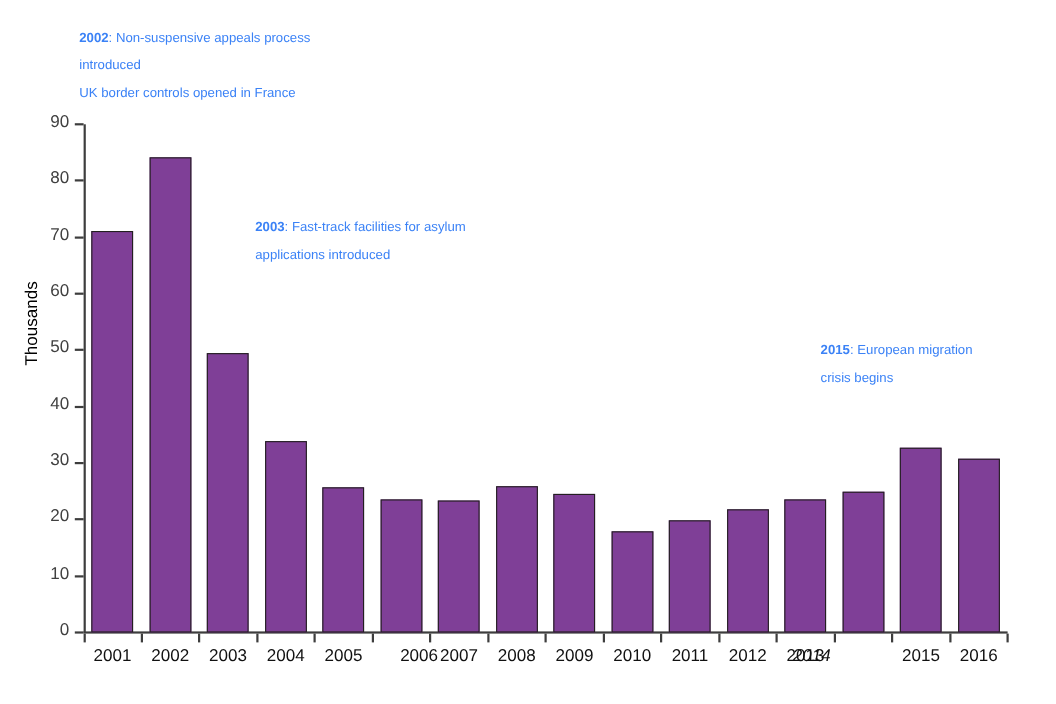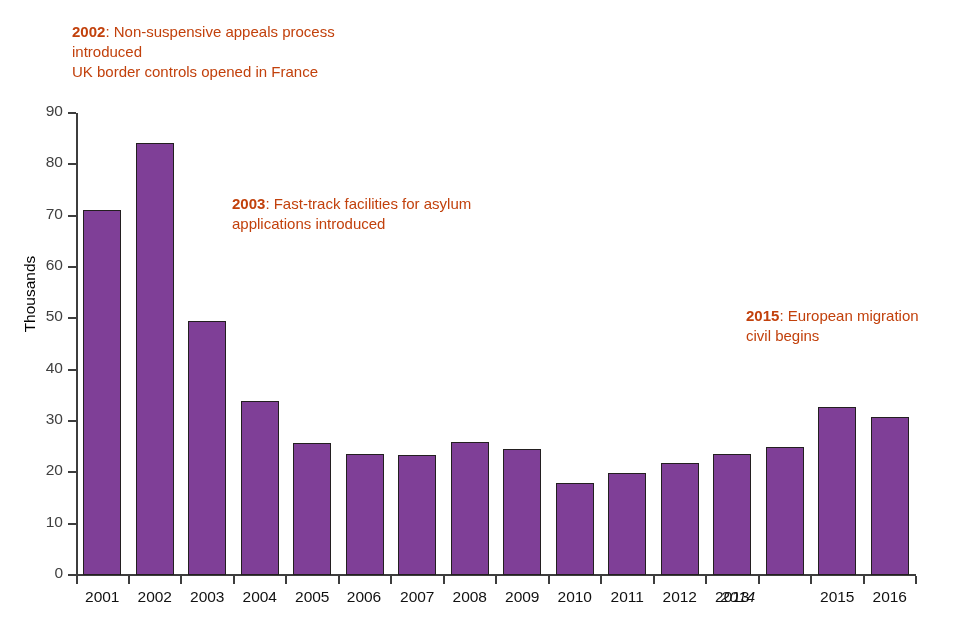--- a/index.html
+++ b/index.html
@@ -20,23 +20,23 @@
     position: absolute;
     left: 0;
     top: 0;
     width: 960px;
     height: 640px;
   }
 
   
   .annotation {
     position: absolute;
-    font-size: 15px;
-    line-height: 20px;
-    color: #c2410c;
+    font-size: 12px;
+    line-height: 25px;
+    color: #3b82f6;
     white-space: pre-line;
     letter-spacing: 0px;
   }
   .annotation .yr {
     font-weight: bold;
   }
 
   #anno-2002 { left: 72px;  top: 22px;  width: 360px; }
   #anno-2003 { left: 186px; top: 194px; width: 310px; margin-left: 46px; }
   #anno-2004 { left: 242px; top: 260px; width: 250px; }
@@ -142,21 +142,21 @@
   <div class="annotation" id="anno-2002"><span class="yr">2002</span><span>: Non-suspensive appeals process
 introduced
 UK border controls opened in France</span></div>
 
   <div class="annotation" id="anno-2003"><span class="yr">2003</span><span>: Fast-track facilities for asylum
 applications introduced</span></div>
 
 
 
   <div class="annotation" id="anno-2015"><span class="yr">2015</span><span>: European migration
-civil begins</span></div>
+crisis begins</span></div>
 
   <div id="plot">
     <div id="axis-y-line"></div>
     <div id="axis-x-line"></div>
     <div id="yticks">
         <div class="ytick-wrap" style="top: 462px;">
           <div class="ytick" style="top: -1px;"></div>
           <div class="ytick-label">0</div>
         </div>
         <div class="ytick-wrap" style="top: 410.667px;">
@@ -234,21 +234,21 @@
         <div class="xtick" style="left: 0px;"></div>
       </div>
   </div>
 
   <div id="xlabels">
       <div class="xlabel" style="left: 102.25px;">2001</div>
       <div class="xlabel" style="left: 154.75px;">2002</div>
       <div class="xlabel" style="left: 207.25px;">2003</div>
       <div class="xlabel" style="left: 259.75px;">2004</div>
       <div class="xlabel" style="left: 312.25px; text-align: right;">2005</div>
-      <div class="xlabel" style="left: 364px;">2006</div>
+      <div class="xlabel" style="left: 381px;">2006</div>
       <div class="xlabel" style="left: 417.25px;">2007</div>
       <div class="xlabel" style="left: 469.75px;">2008</div>
       <div class="xlabel" style="left: 522.25px;">2009</div>
       <div class="xlabel" style="left: 574.75px;">2010</div>
       <div class="xlabel" style="left: 627.25px;">2011</div>
       <div class="xlabel" style="left: 679.75px;">2012</div>
       <div class="xlabel" style="left: 732.25px;">2013</div>
       <div class="xlabel" style="left: 738px; font-style: italic;">2014</div>
       <div class="xlabel" style="left: 837.25px;">2015</div>
       <div class="xlabel" style="left: 889.75px;">2016</div>

